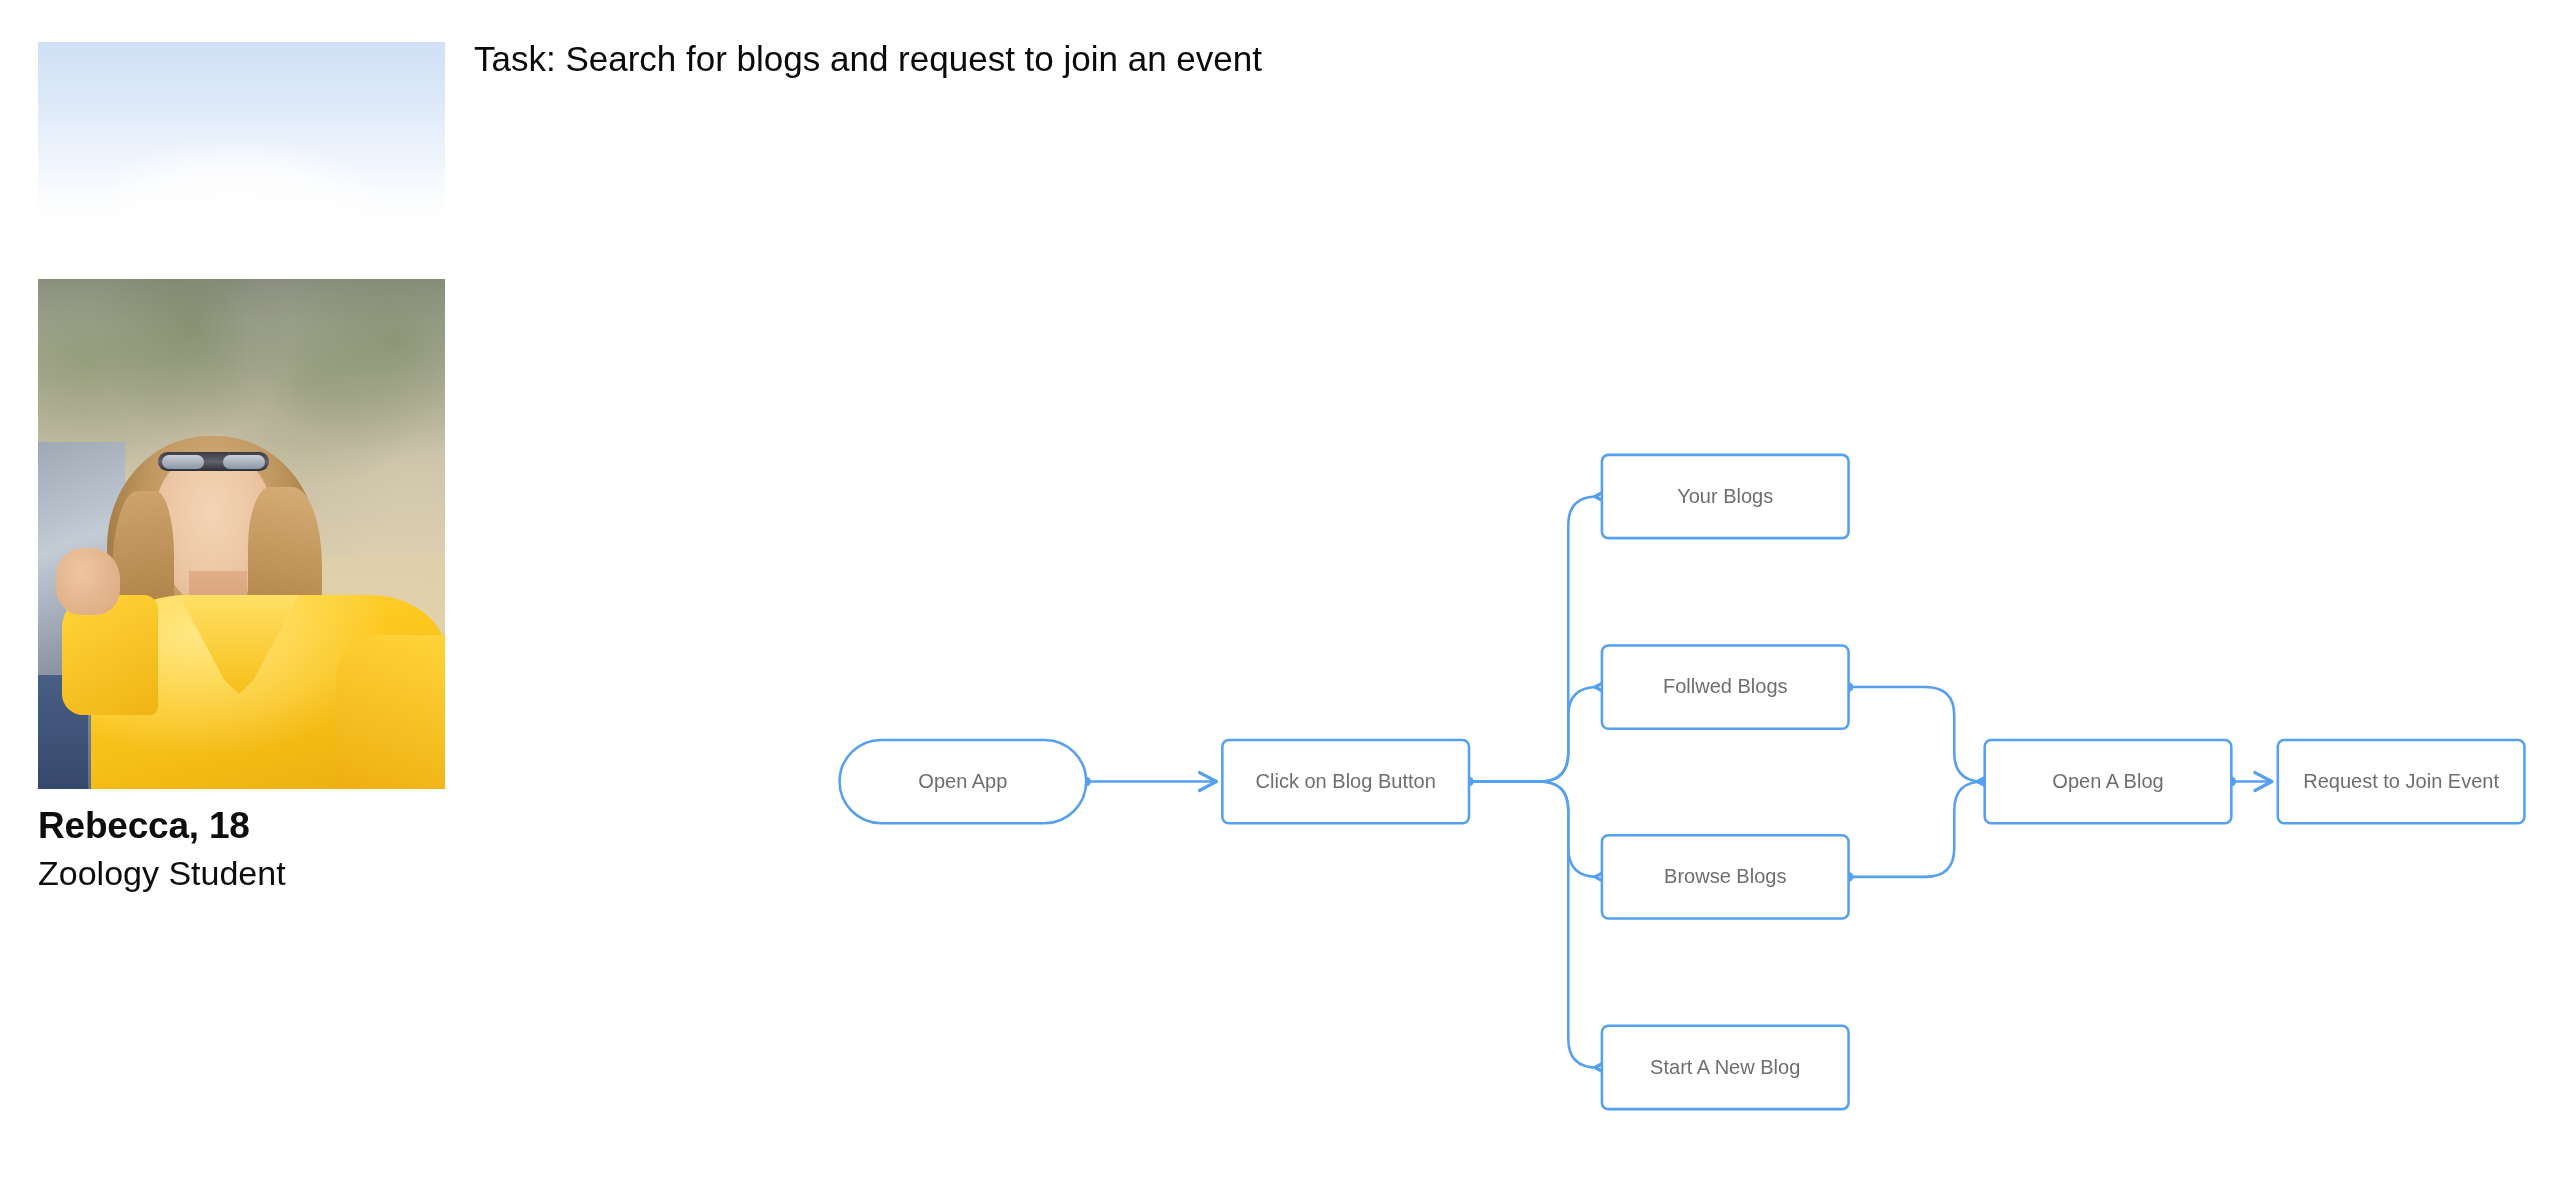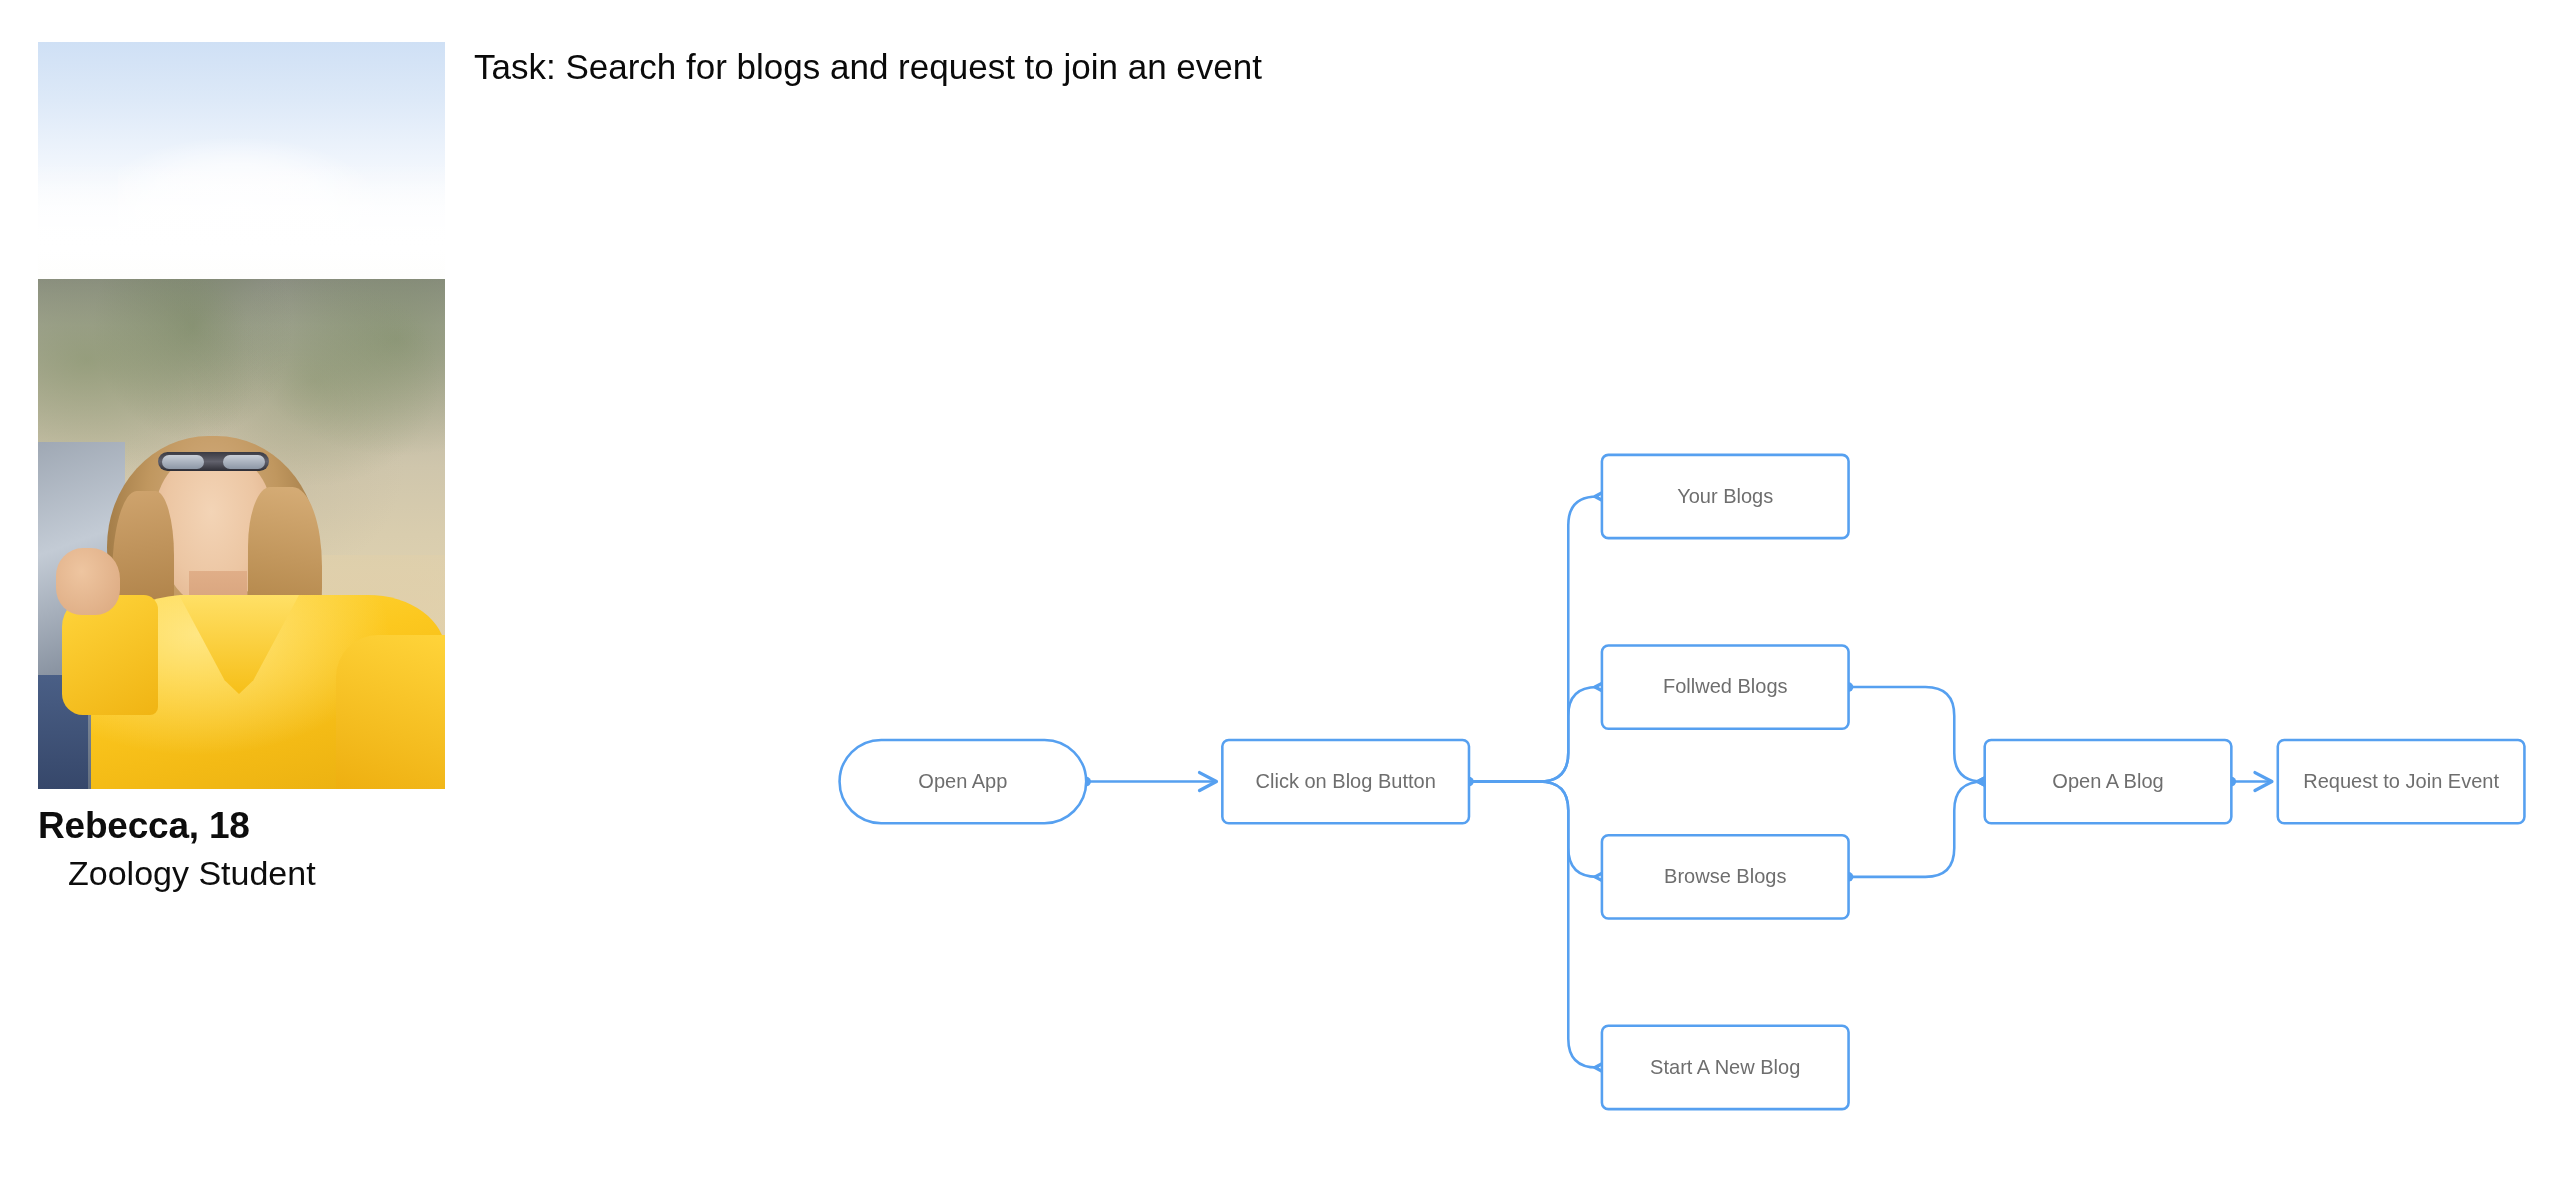--- a/index.html
+++ b/index.html
@@ -200,28 +200,27 @@
     color: #0d0d0d;
     letter-spacing: -0.2px;
     line-height: 1.15;
   }
   .persona-role {
     margin-top: 6.4px;
     font-size: 34px;
     font-weight: normal;
     color: #0d0d0d;
     line-height: 1.15;
-    margin-left: 30px;
   }
 
   
   .task-title {
     position: absolute;
     left: 474px;
-    top: 46px;
+    top: 38px;
     font-size: 35px;
     color: #0a0a0a;
     line-height: 1.2;
     white-space: nowrap;
   }
 
   
   .flow-wrap {
     position: absolute;
     left: 0;

